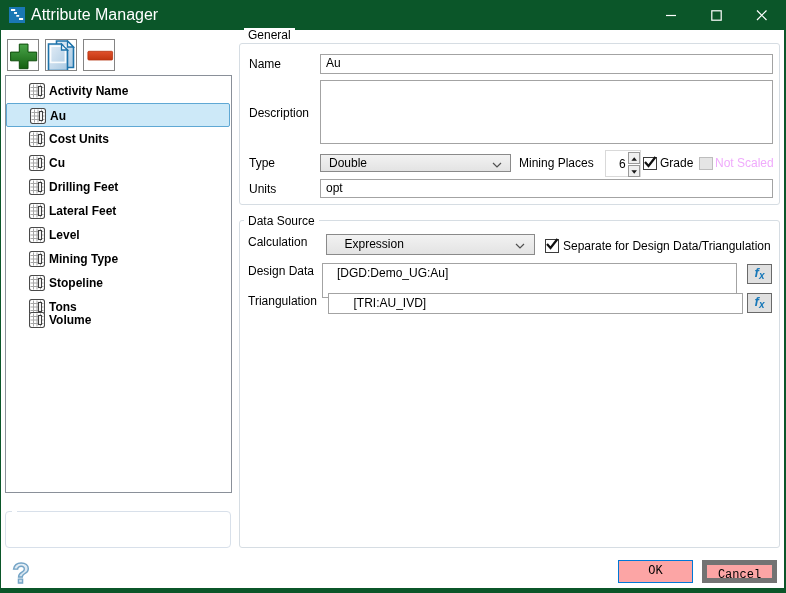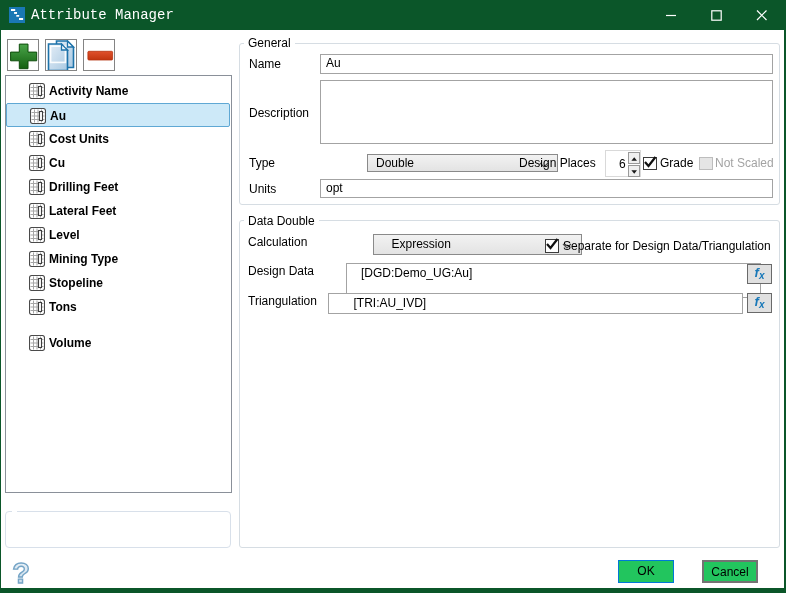--- a/index.html
+++ b/index.html
@@ -1,34 +1,34 @@
 <!DOCTYPE html>
 <html><head>
 <meta charset="utf-8">
 <style>
 * { margin:0; padding:0; box-sizing:border-box; }
 html,body { width:786px; height:593px; overflow:hidden; }
 body { font-family:"Liberation Sans",sans-serif; font-size:12px; color:#000; background:#0b5629; position:relative; }
 .abs { position:absolute; }
 .content { position:absolute; left:1px; top:30px; width:782.5px; height:558px; background:#fff; }
-.title { position:absolute; left:31px; top:0; height:30px; line-height:30px; color:#fff; font-size:14px;font-family:Liberation Mono, monospace; }
+.title { position:absolute; left:31px; top:0; height:30px; line-height:30px; color:#fff; font-size:16px; }
 .tbtn { position:absolute; width:32px; height:32px; border:1px solid #848484; background:#fff; }
 .listbox { position:absolute; left:4.5px; top:75px; width:227px; height:418px; border:1px solid #8a9099; background:#fff; }
 .row { position:absolute; left:6px; width:223px; height:24px;font-weight:bold; }
 .row .txt { position:absolute; left:43px; top:5px; }
 .row svg { position:absolute; left:23px; top:4px; }
 .rowsel { background:#cde9f8; border:1px solid #5fa8d4; border-radius:2px; width:223.5px; }
 .grp { position:absolute; border:1px solid #d6dde3; border-radius:3px; background:#fff; }
 .grplabel { position:absolute; background:#fff; padding:0 4px; }
 .lbl { position:absolute; }
 .inp { position:absolute; border:1px solid #a3a3a3; background:#fff; line-height:17px; padding-left:5px; }
-.combo { position:absolute; border:1px solid #8a8a8a; background:linear-gradient(#f2f2f2,#e3e3e3); line-height:17px; padding-left:8px;margin-left:47px; }
+.combo { position:absolute; border:1px solid #8a8a8a; background:linear-gradient(#f2f2f2,#e3e3e3); line-height:17px; padding-left:8px; }
 .cb { position:absolute; width:13.5px; height:13.5px; border:1.4px solid #3c3c3c; background:#fff; }
 .cbdis { position:absolute; width:13.5px; height:13.5px; border:1px solid #bdbdbd; background:#e5e5e5; }
-.btn { position:absolute; width:56px; height:23px; background:#22c55e; text-align:center; line-height:21px; }
+.btn { position:absolute; width:75px; height:23px; background:#fca5a5; text-align:center; line-height:21px;font-family:Liberation Mono, monospace; }
 .fxbtn { position:absolute; width:25px; height:20px; border:1px solid #6a6a6a; background:#e0e0e0; text-align:center; }
 </style>
 </head>
 <body>
 
 <svg class="abs" style="left:9px;top:7px" width="16" height="16">
   <rect width="16" height="16" fill="#1a78b4"></rect>
   <rect x="2" y="2" width="4.2" height="2" fill="#fff"></rect>
   <rect x="5.1" y="5" width="2.9" height="1.9" fill="#fff"></rect>
   <rect x="7.3" y="8" width="2.9" height="1.7" fill="#fff"></rect>
@@ -155,21 +155,21 @@
     <span class="txt">Stopeline</span>
   </div>
 <div class="row" style="top:295px">
     <svg width="16" height="16" viewBox="0 0 16 16">
       <rect x="0.5" y="0.5" width="15" height="15" rx="2.2" fill="#fff" stroke="#4a4a4a" stroke-width="1.1"></rect>
       <path d="M1.5 4.5h13M1.5 8h13M1.5 11.5h13M4.5 1.5v13M8 1.5v13M11.5 1.5v13" stroke="#a6a6a6" stroke-width="1" fill="none"></path>
       <rect x="9.5" y="3.5" width="3" height="9" fill="#fff" stroke="#3f3f3f" stroke-width="1.1"></rect>
     </svg>
     <span class="txt">Tons</span>
   </div>
-<div class="row" style="top:331px">
+<div class="row" style="top:308px">
     <svg width="16" height="16" viewBox="0 0 16 16">
       <rect x="0.5" y="0.5" width="15" height="15" rx="2.2" fill="#fff" stroke="#4a4a4a" stroke-width="1.1"></rect>
       <path d="M1.5 4.5h13M1.5 8h13M1.5 11.5h13M4.5 1.5v13M8 1.5v13M11.5 1.5v13" stroke="#a6a6a6" stroke-width="1" fill="none"></path>
       <rect x="9.5" y="3.5" width="3" height="9" fill="#fff" stroke="#3f3f3f" stroke-width="1.1"></rect>
     </svg>
     <span class="txt">Volume</span>
   </div>
 
 <div class="abs" style="left:5px;top:510.5px;width:226px;height:37px;border:1px solid #d8e0ea;border-radius:4px"></div>
 <div class="abs" style="left:11.5px;top:510px;width:5.5px;height:2px;background:#fff"></div>
@@ -178,67 +178,67 @@
   <defs>
       <linearGradient id="gq" x1="0" y1="0" x2="0" y2="1">
         <stop offset="0" stop-color="#eef4f9"></stop>
         <stop offset="1" stop-color="#c2d8e8"></stop>
       </linearGradient>
     </defs>
   <text x="11" y="25" text-anchor="middle" font-family="Liberation Sans" font-size="29" font-weight="bold" fill="url(#gq)" stroke="#74a4c6" stroke-width="1.4">?</text>
 </svg>
 
 <div class="grp" style="left:239px;top:43px;width:541px;height:162px"></div>
-<div class="grplabel" style="left:244px;top:36px">General</div>
+<div class="grplabel" style="left:244px;top:28px">General</div>
 <div class="lbl" style="left:249px;top:57px">Name</div>
 <div class="inp" style="left:320px;top:54px;width:453px;height:19.5px">Au</div>
 <div class="lbl" style="left:249px;top:106px">Description</div>
 <div class="inp" style="left:320px;top:80px;width:453px;height:64px"></div>
 <div class="lbl" style="left:249px;top:156px">Type</div>
 <div class="combo" style="left:320px;top:153.5px;width:191px;height:18.5px">Double
   <svg width="10" height="6" style="position:absolute;right:8px;top:7px">
       <path d="M1 1 l4 4 l4 -4" stroke="#505050" stroke-width="1.2" fill="none"></path>
     </svg>
 </div>
-<div class="lbl" style="left:519px;top:156px">Design Places</div>
+<div class="lbl" style="left:519px;top:156px">Mining Places</div>
 <div class="abs" style="left:605px;top:150px;width:36px;height:27px;border:1px solid #d9d9d9;background:#fff">
   <div class="abs" style="left:13px;top:6px">6</div>
   <div class="abs" style="left:21.5px;top:1px;width:12.5px;height:12px;border:1px solid #9a9a9a;background:#f0f0f0"><svg width="10.5" height="10">
         <path d="M5.2 3.2 l2.8 3.6 h-5.6 z" fill="#1a1a1a"></path>
       </svg></div>
   <div class="abs" style="left:21.5px;top:13.8px;width:12.5px;height:12px;border:1px solid #9a9a9a;background:#f0f0f0"><svg width="10.5" height="10">
         <path d="M5.2 6.8 l-2.8 -3.6 h5.6 z" fill="#1a1a1a"></path>
       </svg></div>
 </div>
 <div class="cb" style="left:643px;top:156.5px">
     <svg width="15" height="14" style="position:absolute;left:-2px;top:-3px">
       <path d="M3 7 l3.5 4 l7 -9" stroke="#111" stroke-width="2.2" fill="none"></path>
     </svg>
   </div>
 <div class="lbl" style="left:660px;top:156px">Grade</div>
 <div class="cbdis" style="left:699px;top:156.5px"></div>
-<div class="lbl" style="left:715px;top:156px;color:#a3a3a3">Not Scaled</div>
+<div class="lbl" style="left:715px;top:156px;color:#f0abfc">Not Scaled</div>
 <div class="lbl" style="left:249px;top:182px">Units</div>
 <div class="inp" style="left:320px;top:179px;width:453px;height:18.5px">opt</div>
 
 <div class="grp" style="left:239px;top:220px;width:541px;height:328px"></div>
-<div class="grplabel" style="left:244px;top:214px">Data Double</div>
+<div class="grplabel" style="left:244px;top:214px">Data Source</div>
 <div class="lbl" style="left:248px;top:235px">Calculation</div>
 <div class="combo" style="left:325.5px;top:234px;width:209px;height:21px;line-height:19px;padding-left:18px">Expression
   <svg width="10" height="6" style="position:absolute;right:9px;top:8px">
       <path d="M1 1 l4 4 l4 -4" stroke="#505050" stroke-width="1.2" fill="none"></path>
     </svg>
 </div>
 <div class="cb" style="left:545px;top:239px">
     <svg width="15" height="14" style="position:absolute;left:-2px;top:-3px">
       <path d="M3 7 l3.5 4 l7 -9" stroke="#111" stroke-width="2.2" fill="none"></path>
     </svg>
   </div>
 <div class="lbl" style="left:563px;top:239px">Separate for Design Data/Triangulation</div>
 <div class="lbl" style="left:248px;top:264px">Design Data</div>
-<div class="inp" style="left:346px;top:263px;width:415px;height:35px;line-height:19px;padding-left:14px">[DGD:Demo_UG:Au]</div>
+<div class="inp" style="left:322px;top:263px;width:415px;height:35px;line-height:19px;padding-left:14px">[DGD:Demo_UG:Au]</div>
 <div class="fxbtn" style="left:747px;top:264px"><span style="color:#1878b8;font-style:italic;font-weight:bold;font-size:13px">f</span><span style="color:#1878b8;font-style:italic;font-weight:bold;font-size:10px;position:relative;top:2px">x</span></div>
 <div class="lbl" style="left:248px;top:294px">Triangulation</div>
 <div class="inp" style="left:327.5px;top:293px;width:415px;height:21px;line-height:19px;padding-left:25px">[TRI:AU_IVD]</div>
 <div class="fxbtn" style="left:747px;top:293px"><span style="color:#1878b8;font-style:italic;font-weight:bold;font-size:13px">f</span><span style="color:#1878b8;font-style:italic;font-weight:bold;font-size:10px;position:relative;top:2px">x</span></div>
 
 <div class="btn" style="left:618px;top:560px;border:1.5px solid #0078d7">OK</div>
-<div class="btn" style="left:702px;top:560px;border:2px solid #737373">Cancel</div>
+<div class="btn" style="left:702px;top:560px;border:5px solid #737373">Cancel</div>
 
 </body></html>

